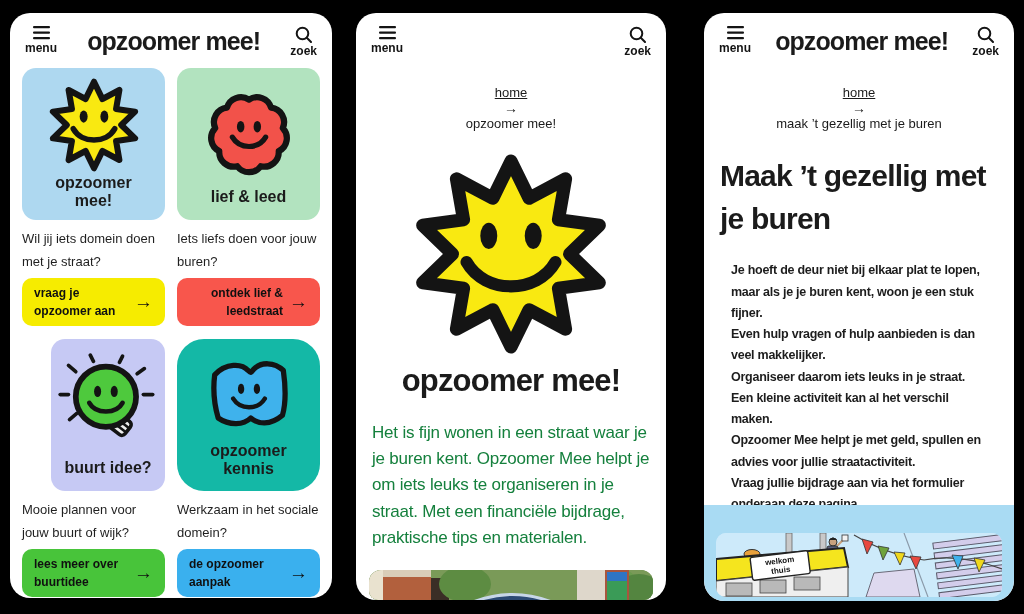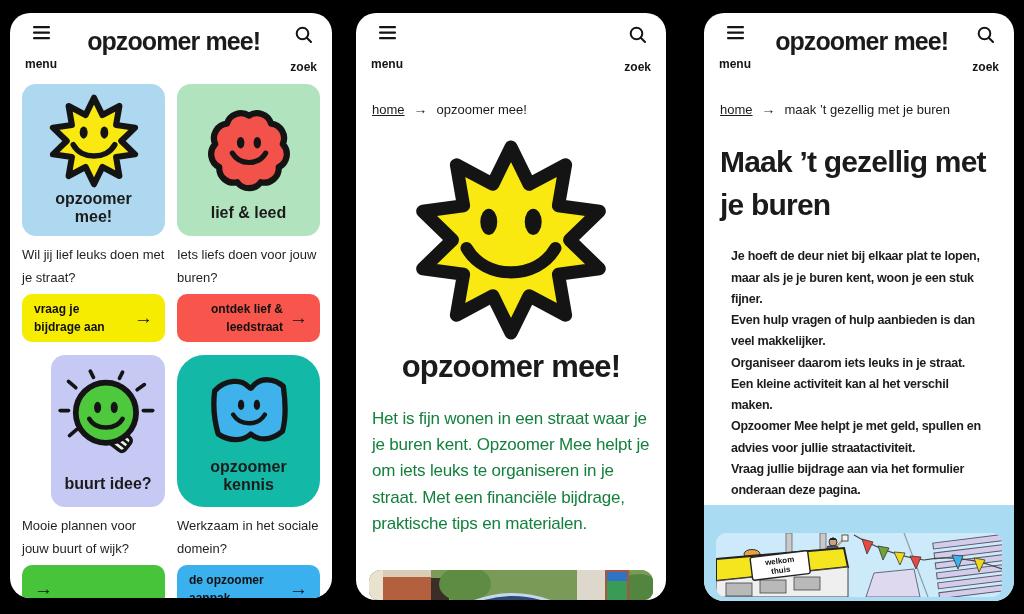--- a/index.html
+++ b/index.html
@@ -6,41 +6,41 @@
   body{
     width:1024px;height:614px;background:#000;position:relative;overflow:hidden;
     font-family:"Liberation Sans","DejaVu Sans",sans-serif;color:#1b1b1b;
   }
   .phone{position:absolute;top:13px;background:#fff;border-radius:20px;overflow:hidden;}
   #phone-home{left:10px;width:322px;height:585px;}
   #phone-about{left:356px;width:310px;height:587px;}
   #phone-gezellig{left:704px;width:310px;height:588px;}
 
   .phone-header{display:flex;align-items:flex-start;justify-content:space-between;padding:13px 15px 0;}
-  .icon-btn{display:flex;flex-direction:column;align-items:center;gap:17px;cursor:pointer;background:none;border:none;padding:0;justify-content:center;}
+  .icon-btn{display:flex;flex-direction:column;align-items:center;gap:1px;cursor:pointer;background:none;border:none;padding:0;justify-content:center;}
   .icon-btn .lbl{font-size:12px;font-weight:bold;color:#141414;}
   .app-title{font-size:25px;font-weight:bold;letter-spacing:-0.9px;margin-top:1px;white-space:nowrap;}
 
   
   .grid{display:grid;grid-template-columns:1fr 1fr;column-gap:12px;padding:10px 12px 0;}
   .card{height:152px;border-radius:14px;display:flex;flex-direction:column;align-items:center;justify-content:center;cursor:pointer;}
   .card-blue{background:#aed8f0;} .card-green{background:#b2e3bf;}
   .card-lav{background:#c6c9f4;margin-left:29px;}  .card-gray{background:#14b8a6;border-radius:27px;}
   .card-label{font-weight:bold;font-size:16px;line-height:1.1;text-align:center;max-width:98px;margin-top:2px;}
   .question{font-size:13px;line-height:1.75;margin:8px 0 2px;min-height:48px;color:#1f1f1f;}
   .cta{border:none;border-radius:10px;display:flex;align-items:center;justify-content:space-between;gap:6px;
        padding:6px 12px;font-weight:bold;font-size:12px;line-height:1.5;min-height:44px;margin-bottom:13px;
        text-align:left;cursor:pointer;font-family:inherit;color:#101010;box-sizing:border-box;width:100%;}
   .cta .cta-text{max-width:100px;}
   .cta .arrow{font-size:19px;font-weight:bold;}
   .cta-yellow{background:#f6ec00;} .cta-red{background:#f8564c;text-align:right;}
   .cta-green{background:#48c43a;}  .cta-blue{background:#3ab0ee;}
 
   
-  .breadcrumb{display:flex;align-items:center;gap:9px;padding:27px 16px 0;font-size:13px;color:#1b1b1b;}
+  .breadcrumb{display:flex;align-items:center;padding:27px 16px 0;font-size:13px;color:#1b1b1b;flex-direction:column;}
   .bc-home{text-decoration:underline;cursor:pointer;}
   .bc-arrow{font-size:14px;}
 
   .logo-wrap{display:flex;justify-content:center;margin-top:22px;}
   .h-center{text-align:center;font-size:31px;font-weight:bold;letter-spacing:-0.8px;margin-top:8px;}
   .body-text{padding:0 16px;font-size:17px;line-height:1.55;letter-spacing:-0.2px;margin-top:16px;color:#15803d;}
   .photo{position:absolute;left:13px;right:13px;bottom:0;height:30px;border-radius:12px 12px 9px 9px;overflow:hidden;background:#6a8a4e;}
 
   .h1{padding:0 16px;font-size:30px;font-weight:bold;line-height:1.42;letter-spacing:-0.8px;margin-top:24px;}
   .body-bold{padding:0 27px;font-size:12.5px;font-weight:bold;line-height:1.7;letter-spacing:-0.25px;margin-top:16px;white-space:pre-line;color:#1d1d1d;}
@@ -126,25 +126,25 @@
         </svg>
       <div class="card-label">opzoomer mee!</div>
     </div>
     <div class="card card-green">
       <svg width="104" height="104" viewBox="0 0 100 100">
           <use href="#blob-shape"></use>
         </svg>
       <div class="card-label">lief &amp; leed</div>
     </div>
 
-    <div class="question">Wil jij lief leuks doen met je straat?</div>
+    <div class="question">Wil jij iets domein doen met je straat?</div>
     <div class="question">Iets liefs doen voor jouw buren?</div>
 
     <button class="cta cta-yellow">
-      <span class="cta-text">vraag je bijdrage aan</span>
+      <span class="cta-text">vraag je opzoomer aan</span>
       <span class="arrow">→</span>
     </button>
     <button class="cta cta-red">
       <span class="cta-text">ontdek lief &amp; leedstraat</span>
       <span class="arrow">→</span>
     </button>
 
     <div class="card card-lav">
       <svg width="104" height="104" viewBox="0 0 100 100">
           <use href="#bulb-shape"></use>
@@ -155,20 +155,21 @@
       <svg width="88" height="88" viewBox="0 0 100 100">
           <use href="#book-shape"></use>
         </svg>
       <div class="card-label">opzoomer kennis</div>
     </div>
 
     <div class="question">Mooie plannen voor jouw buurt of wijk?</div>
     <div class="question">Werkzaam in het sociale domein?</div>
 
     <button class="cta cta-green">
+      <span class="cta-text">lees meer over buurtidee</span>
       <span class="arrow">→</span>
     </button>
     <button class="cta cta-blue">
       <span class="cta-text">de opzoomer aanpak</span>
       <span class="arrow">→</span>
     </button>
   </div>
 </section>
 
 <section class="phone" id="phone-about">

